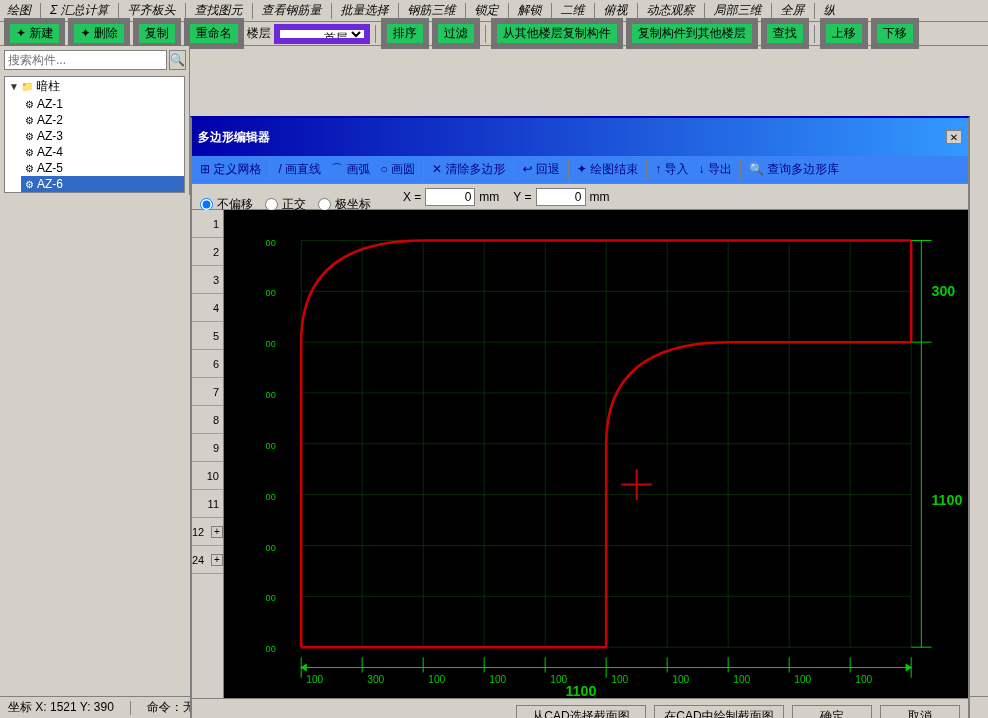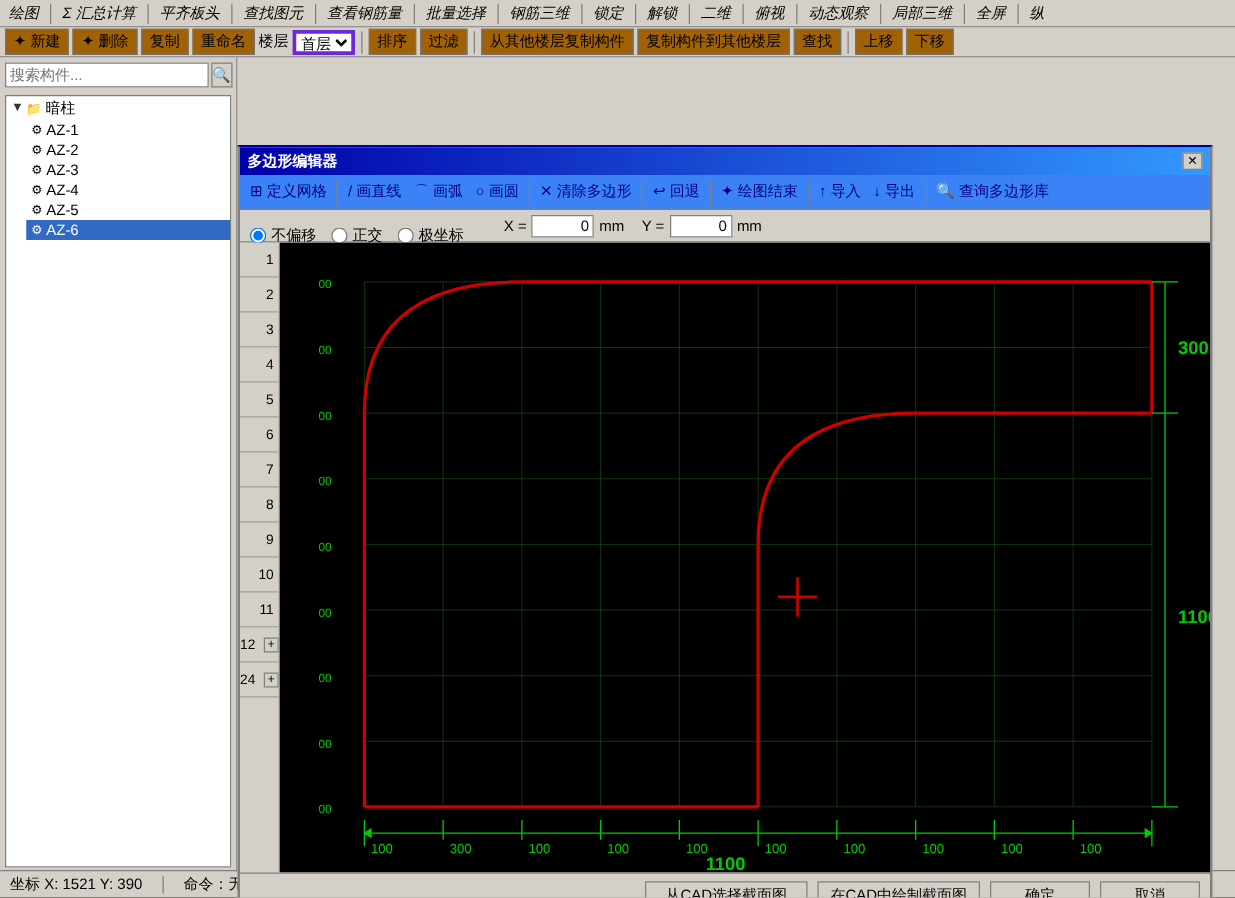--- a/index.html
+++ b/index.html
@@ -34,32 +34,33 @@
       background: #d4d0c8;
       border-bottom: 1px solid #808080;
       height: 24px;
       display: flex;
       align-items: center;
       padding: 2px 4px;
       gap: 3px;
       font-size: 12px;
     }
     .toolbar-second button {
-      background: #a16207;
-      border: 1px solid #737373;
+      background: #22c55e;
+      border: 6px solid #737373;
       padding: 1px 6px;
       font-size: 12px;
       cursor: pointer;
       white-space: nowrap;
     }
     .toolbar-second select {
       height: 20px;
       font-size: 12px;
       background: white;
-      border: 3px solid #6d28d9;
+      border: 6px solid #6d28d9;
+      padding-left: 40px;
     }
     .toolbar-second .separator { width: 1px; height: 18px; background: #808080; margin: 0 2px; }
 
     
     .main-layout {
       display: flex;
       height: calc(718px - 22px - 24px - 22px);
     }
 
     
@@ -146,21 +147,21 @@
       background: #d4d0c8;
       border: 2px solid #808080;
       border-top: 2px solid #0000aa;
       z-index: 10;
       display: flex;
       flex-direction: column;
     }
     .dialog-titlebar {
       background: linear-gradient(to right, #0000aa, #3399ff);
       color: white;
-      height: 22px;
+      height: 38px;
       display: flex;
       align-items: center;
       padding: 0 6px;
       justify-content: space-between;
     }
     .dialog-titlebar span { font-size: 12px; font-weight: bold; }
     .dialog-close {
       background: #d4d0c8;
       border: 1px solid #808080;
       width: 16px;
@@ -344,21 +345,21 @@
   <button>过滤</button>
   <div class="separator"></div>
   <button>从其他楼层复制构件</button>
   <button>复制构件到其他楼层</button>
   <button>查找</button>
   <div class="separator"></div>
   <button>上移</button>
   <button>下移</button>
 </div>
 
-<div class="main-layout" style="position:relative;">
+<div class="main-layout" style="position:relative;flex-direction:column;">
 
   <div class="left-panel">
     <div class="search-bar">
       <input type="text" placeholder="搜索构件..." style="">
       <button>🔍</button>
     </div>
     <div class="tree-panel">
 
       <div class="tree-item">
         <span class="expand">▼</span>

